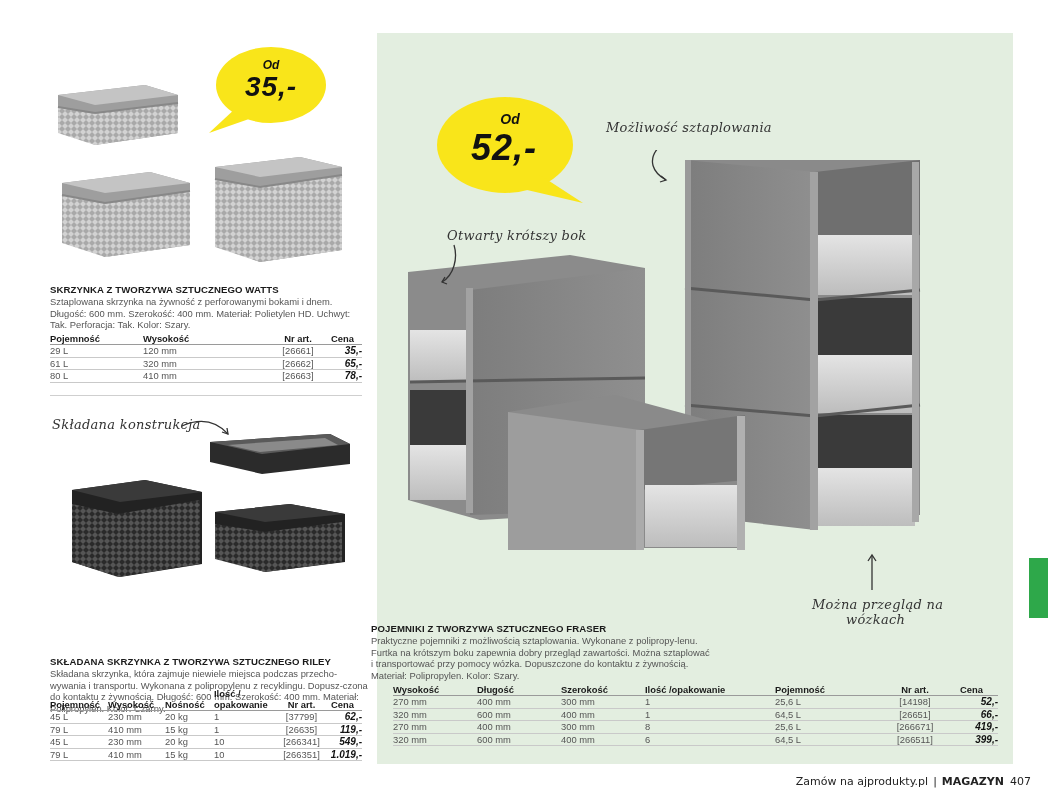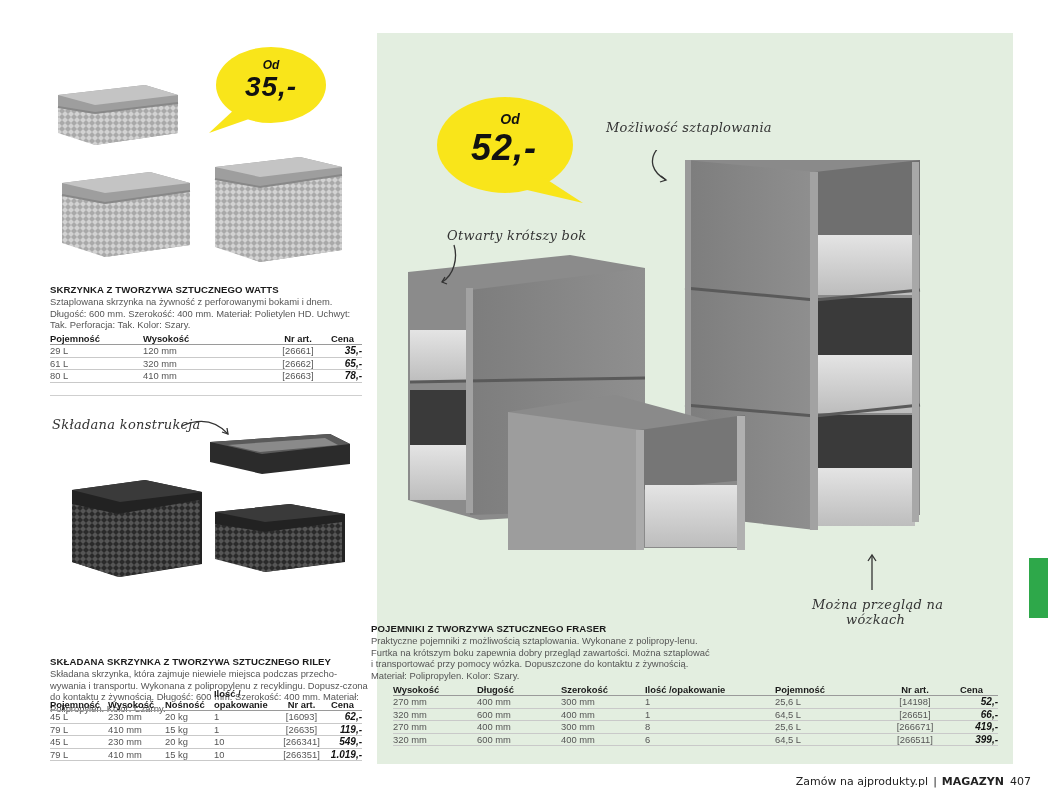--- a/index.html
+++ b/index.html
@@ -314,21 +314,21 @@
       <th class="r">Nr art.</th>
       <th class="r">Cena</th>
     </tr>
   </thead>
   <tbody>
     <tr>
       <td>45 L</td>
         <td>230 mm</td>
         <td>20 kg</td>
         <td>1</td>
-        <td class="r">[16093]</td>
+        <td class="r">[37799]</td>
         <td class="price">62,-</td>
     </tr>
     <tr>
       <td>79 L</td>
         <td>410 mm</td>
         <td>15 kg</td>
         <td>1</td>
         <td class="r">[26635]</td>
         <td class="price">119,-</td>
     </tr>

